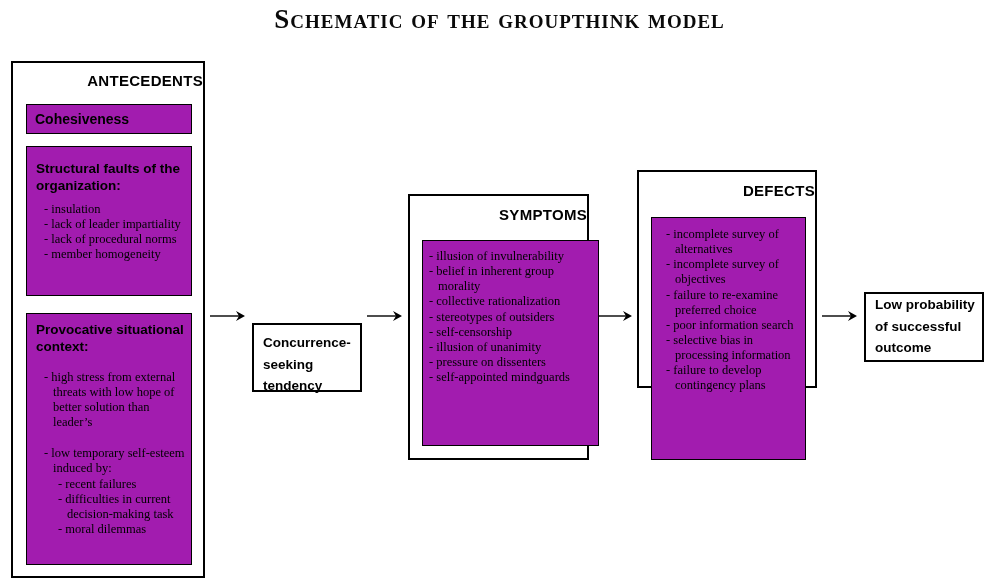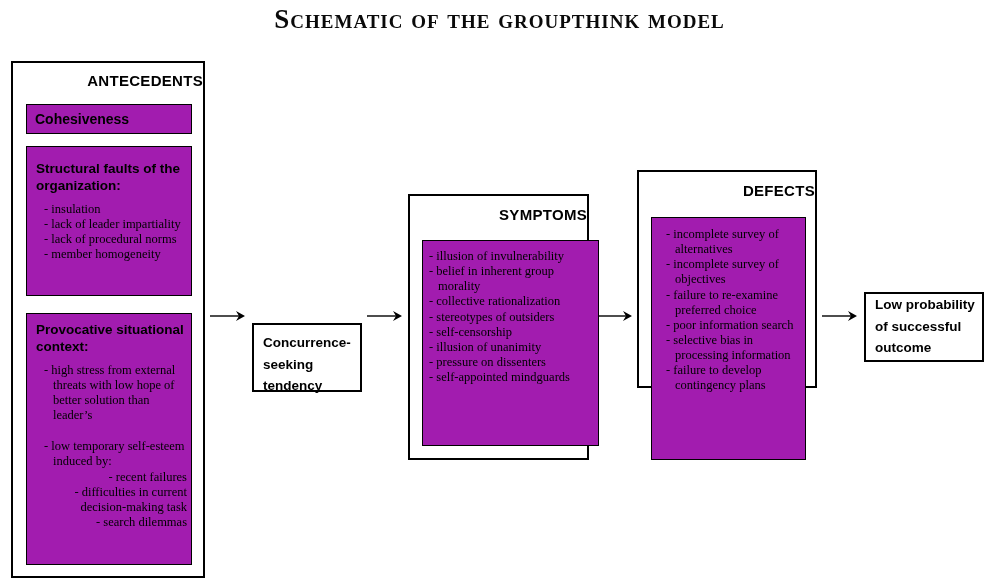--- a/index.html
+++ b/index.html
@@ -11,21 +11,21 @@
     position:absolute;left:0;top:4px;width:100%;text-align:center;
     font-family:Liberation Serif, serif;font-variant:small-caps;font-weight:700;
     font-size:27px;letter-spacing:1px;color:#0a0a0a;
   }
   .box{position:absolute;border:2px solid #000;background:#fff;box-sizing:border-box;}
   .innerbox{position:absolute;border:1px solid #000;background:#a21caf;box-sizing:border-box;}
   .hd{font-weight:700;font-size:15px;text-align:right;letter-spacing:.3px;}
   .subhd{font-weight:700;font-size:13.5px;line-height:1.25;}
   .list{font-family:"Liberation Serif",serif;font-size:12.5px;line-height:1.21;}
   .li{padding-left:9px;text-indent:-9px;}
-  .li2{padding-left:9px;text-indent:-9px;margin-left:14px;text-align:right;}
+  .li2{padding-left:9px;text-indent:-9px;margin-left:14px;}
   .gap8{height:7px;} .gap16{height:16px;}
   .boldlabel{font-weight:700;font-size:13.5px;line-height:1.6;}
   .arrow{position:absolute;width:38px;height:16px;}
   .arrow svg{display:block;}
 </style>
 </head>
 <body>
 
 <div class="page">
 
@@ -45,27 +45,27 @@
         <div class="li">- insulation</div>
         <div class="li">- lack of leader impartiality</div>
         <div class="li">- lack of procedural norms</div>
         <div class="li">- member homogeneity</div>
       </div>
     </div>
 
     <div class="innerbox" style="left:13px;top:250px;width:166px;height:252px;padding:8px 4px 0 9px;">
       <div class="subhd">Provocative situational context:</div>
       <div class="gap8"></div>
-      <div class="list" style="margin-left:8px;">
+      <div class="list" style="margin-left:8px;margin-top:7px;">
         <div class="li">- high stress from external threats with low hope of better solution than leader’s</div>
         <div class="gap16"></div>
         <div class="li">- low temporary self-esteem induced by:</div>
         <div class="li2">- recent failures</div>
         <div class="li2">- difficulties in current decision-making task</div>
-        <div class="li2">- search dilemmas</div>
+        <div class="li2">- moral dilemmas</div>
       </div>
     </div>
   </div>
 
   <div class="arrow" style="left:209px;top:308px;">
     <svg width="38" height="16" viewBox="0 0 38 16">
         <line x1="1" y1="8" x2="31" y2="8" stroke="#000" stroke-width="1.4"></line>
         <path d="M27 3 L36 8 L27 13 L30 8 Z" fill="#000"></path>
       </svg>
   </div>

